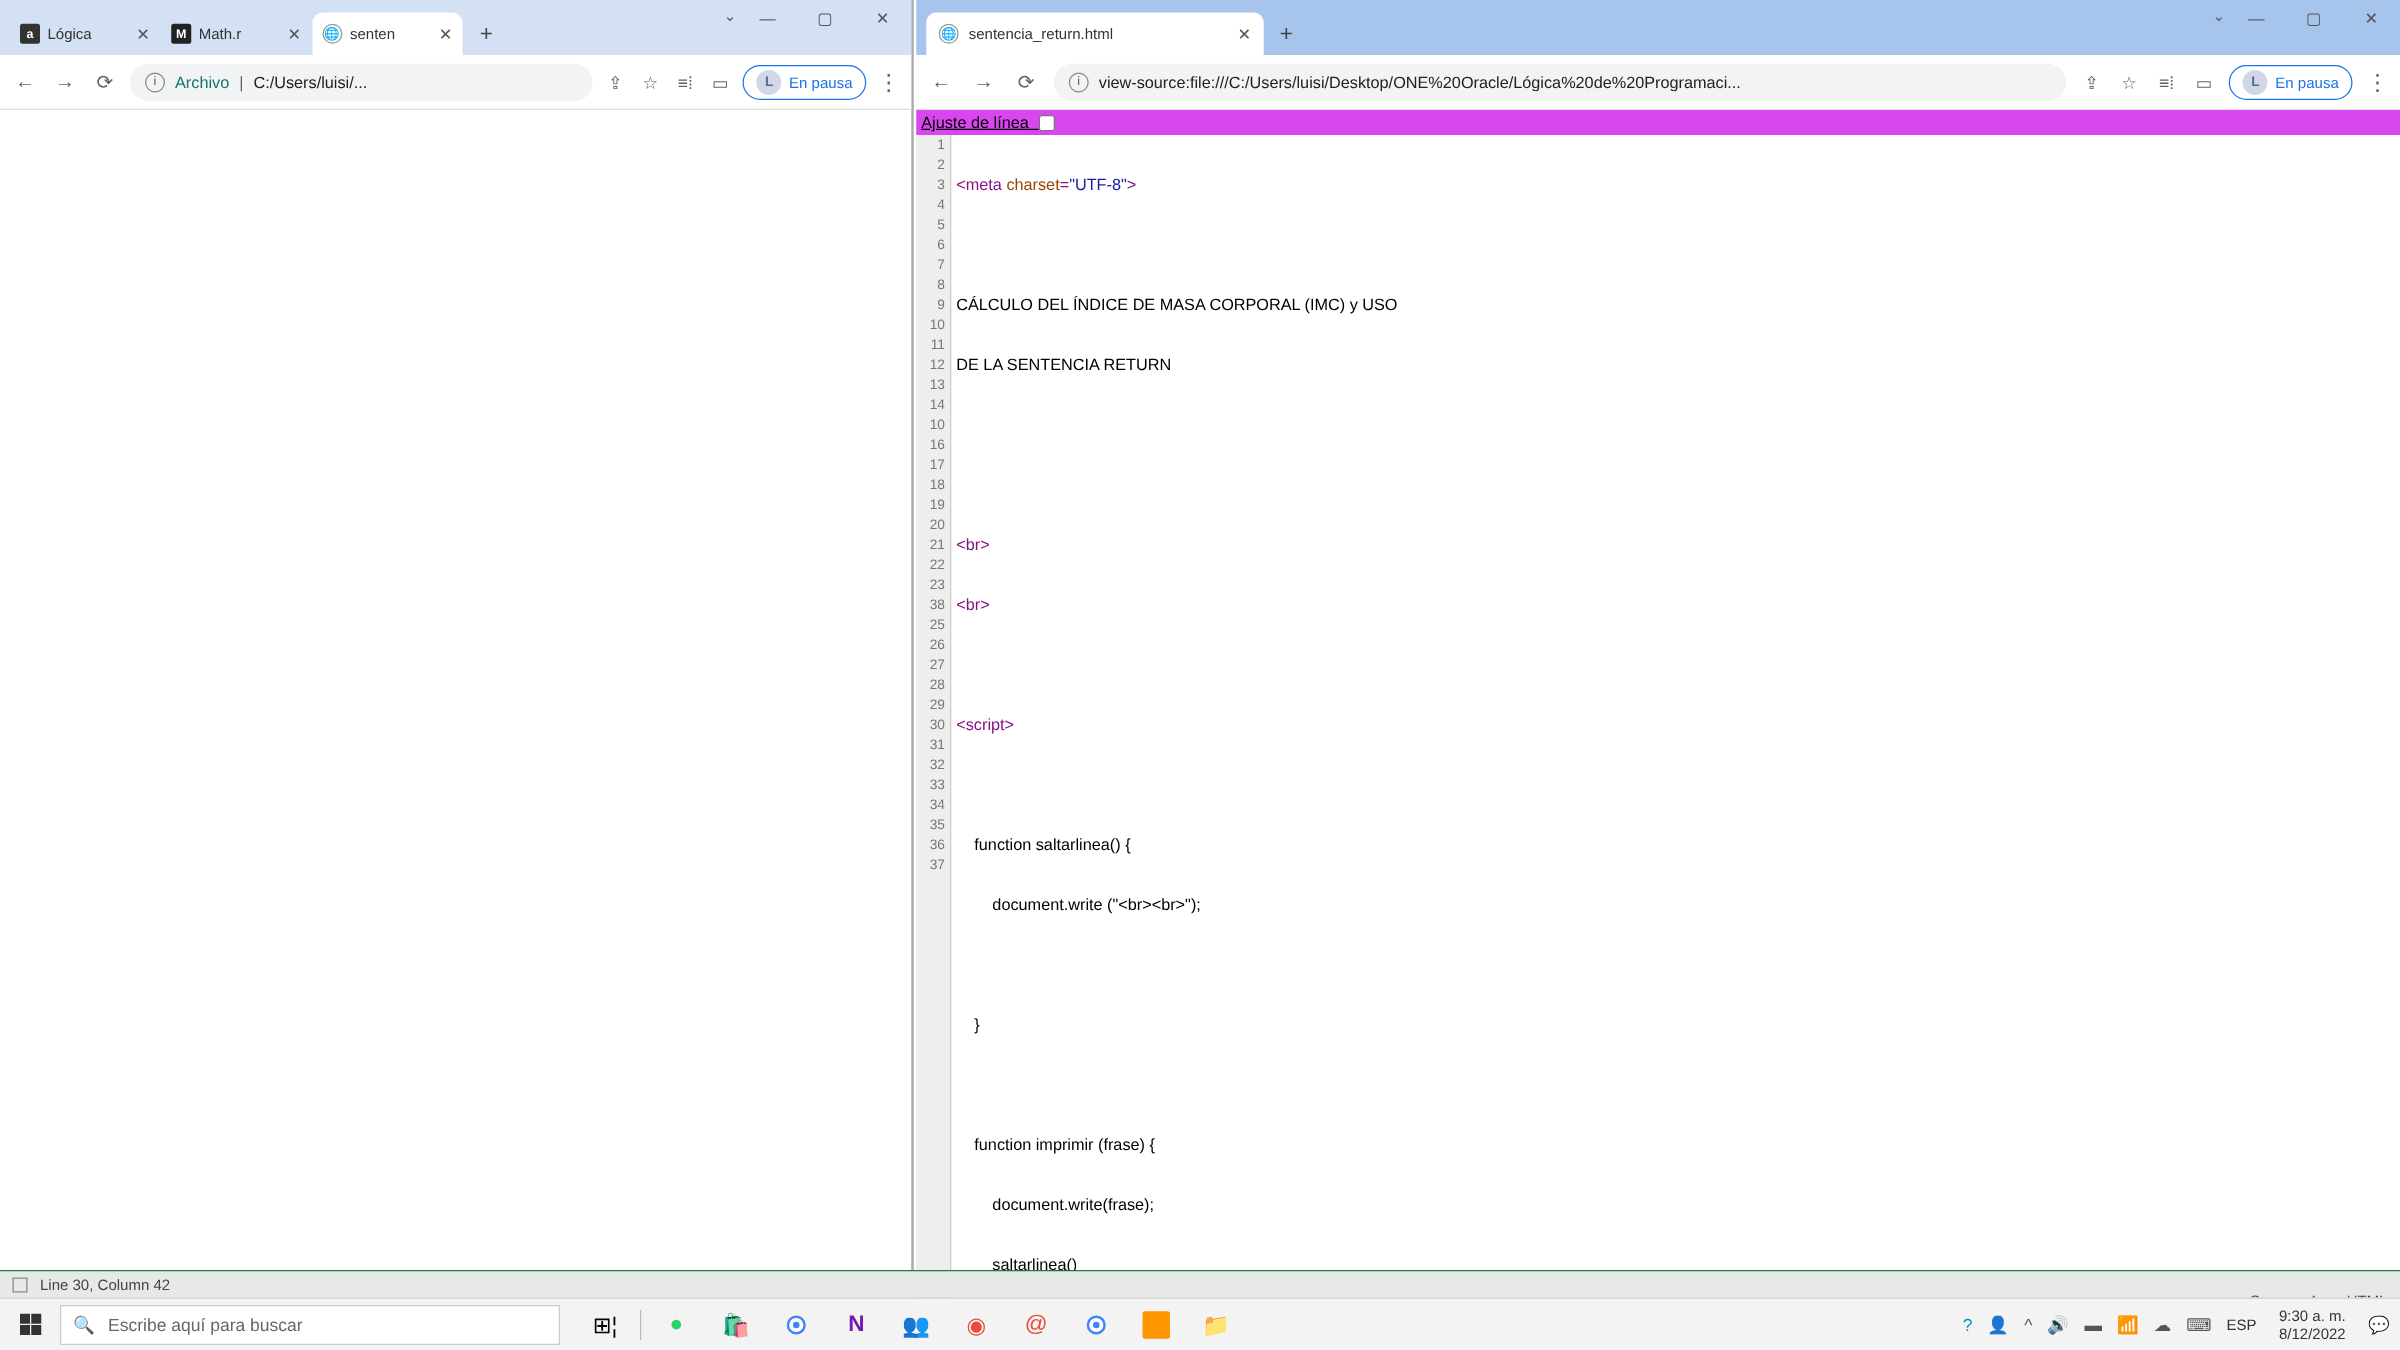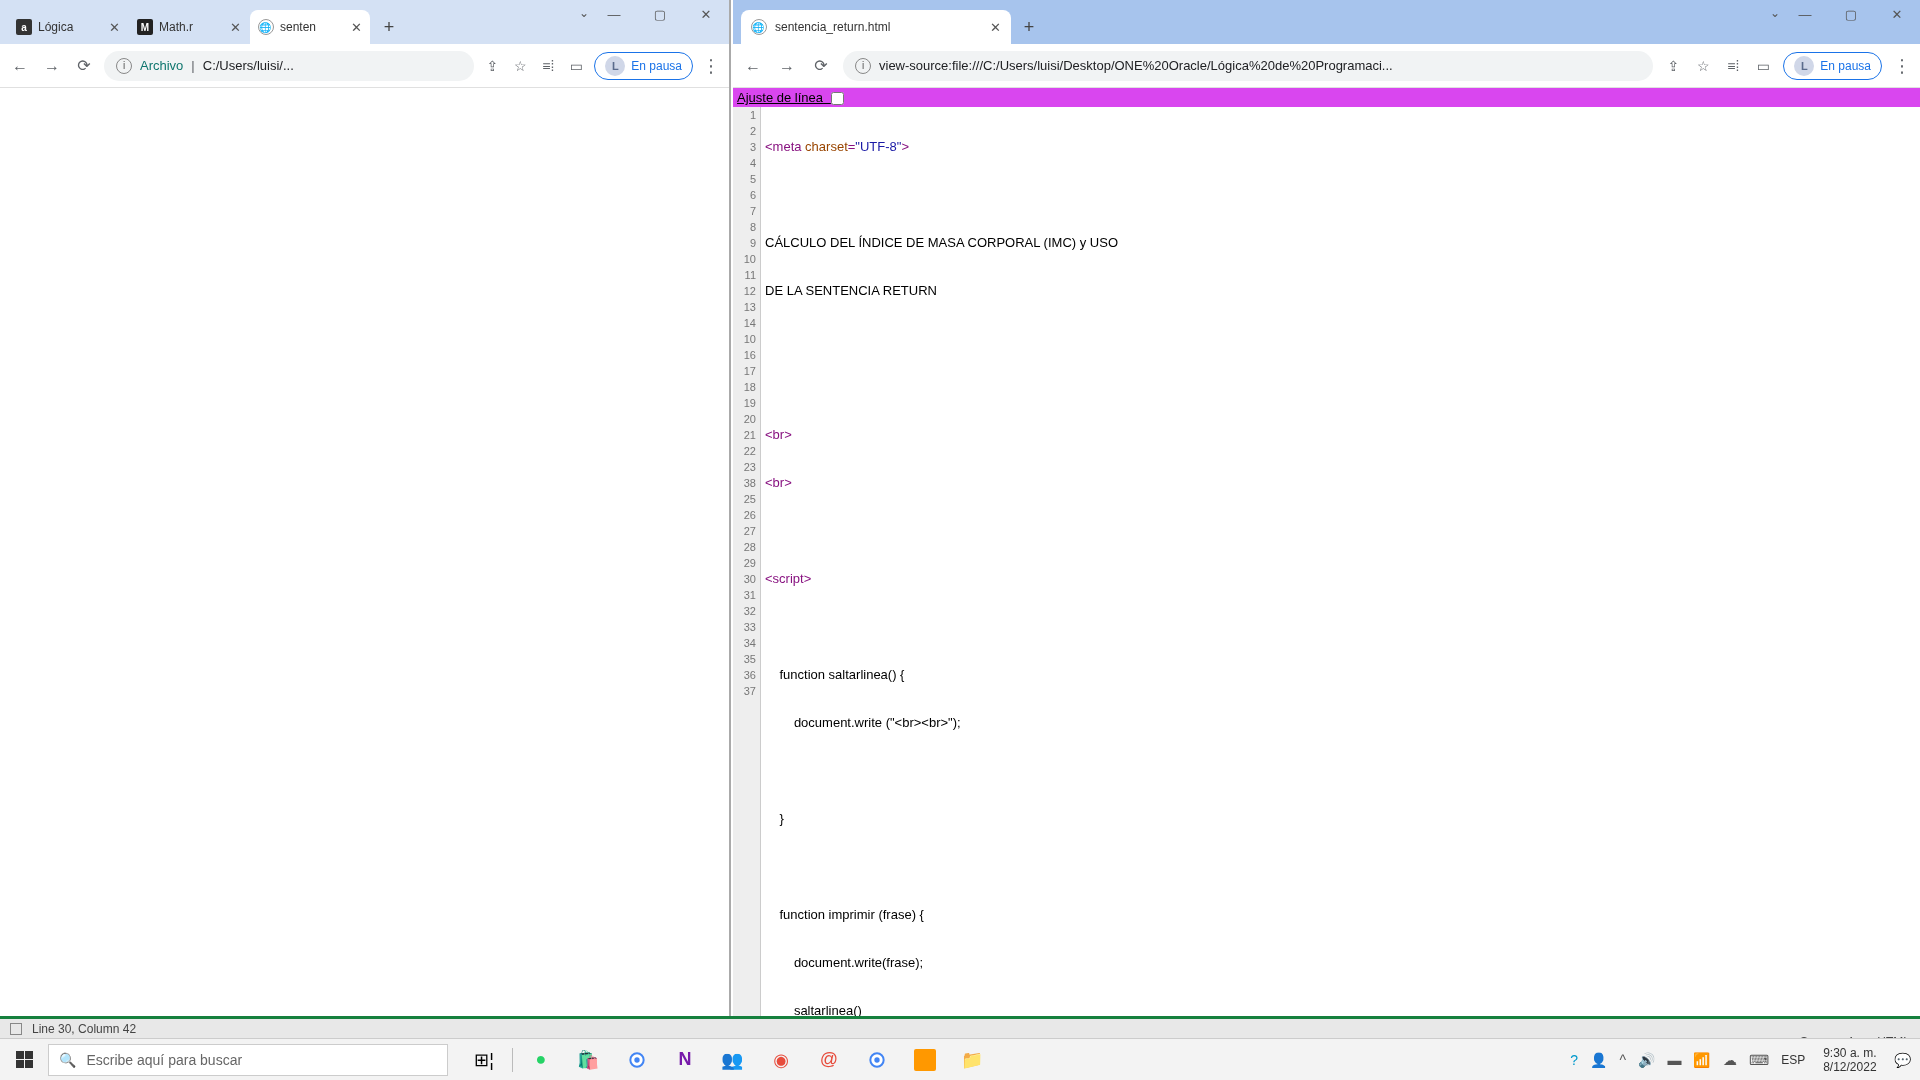--- a/index.html
+++ b/index.html
@@ -50,21 +50,21 @@
 .gutter { background: #eee; border-right: 1px solid #ccc; text-align: right; color: #777; padding: 0 4px; min-width: 28px; user-select: none; }
 .gutter div { height: 16px; font-size: 11px; }
 .code { padding-left: 4px; white-space: pre; }
 .code .ln { height: 16px; }
 .tag { color: #881280; }
 .attr { color: #994500; }
 .val { color: #1a1aa6; }
 .txt { color: #000; }
 
 
-.statusbar { position: absolute; left: 0; right: 0; top: 1016px; height: 22px; background: #e8e8e8; border-top: 3px solid #15803d; display: flex; align-items: center; font-size: 12px; color: #444; padding: 0 10px; }
+.statusbar { position: absolute; left: 0; right: 0; top: 1016px; height: 22px; background: #e8e8e8; border-top: 1px solid #15803d; display: flex; align-items: center; font-size: 12px; color: #444; padding: 0 10px; }
 .sb-box { width: 12px; height: 12px; border: 1px solid #888; margin-right: 10px; }
 .sb-spacer { flex: 1; }
 .sb-item { margin-left: 24px; margin-top: 26px; }
 
 
 .taskbar { position: absolute; left: 0; right: 0; bottom: 0; height: 42px; background: #f3f3f3; border-top: 1px solid #ccc; display: flex; align-items: center; }
 .start-btn { width: 48px; height: 42px; display: flex; align-items: center; justify-content: center; }
 .win-logo { display: grid; grid-template-columns: 8px 8px; grid-template-rows: 8px 8px; gap: 1px; }
 .win-logo div { background: #333; }
 .searchbox { width: 400px; height: 32px; background: #fff; border: 1px solid #ccc; display: flex; align-items: center; padding: 0 10px; gap: 10px; font-size: 14px; color: #666; margin-right: 12px; }

